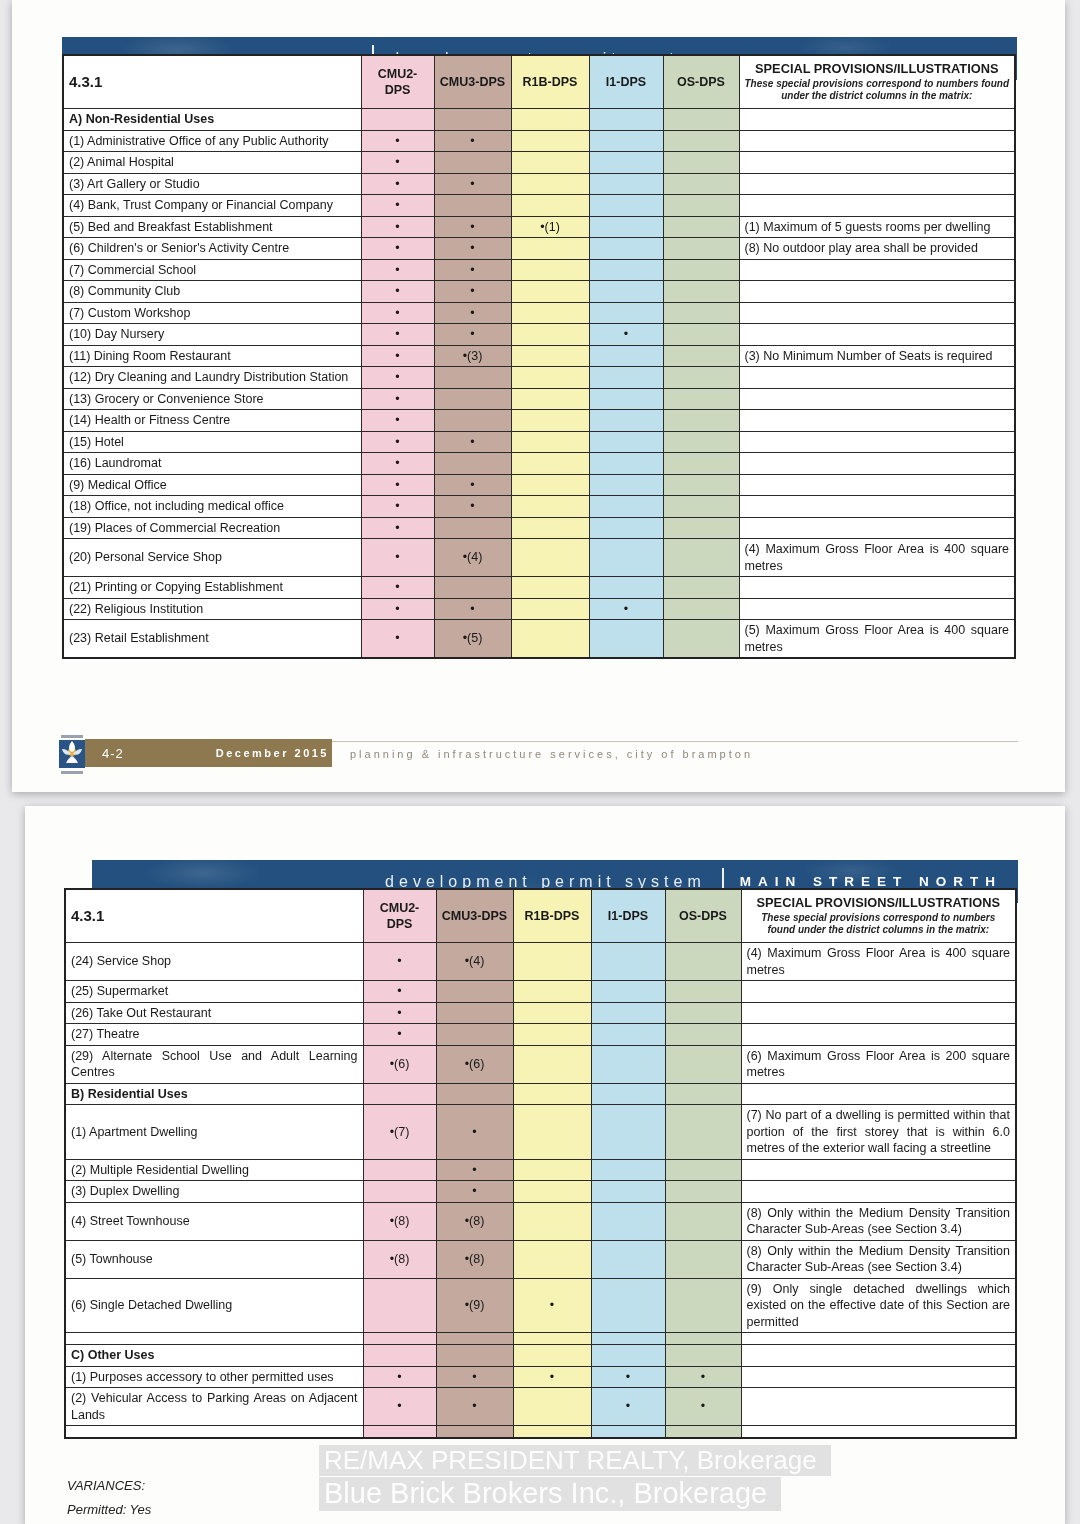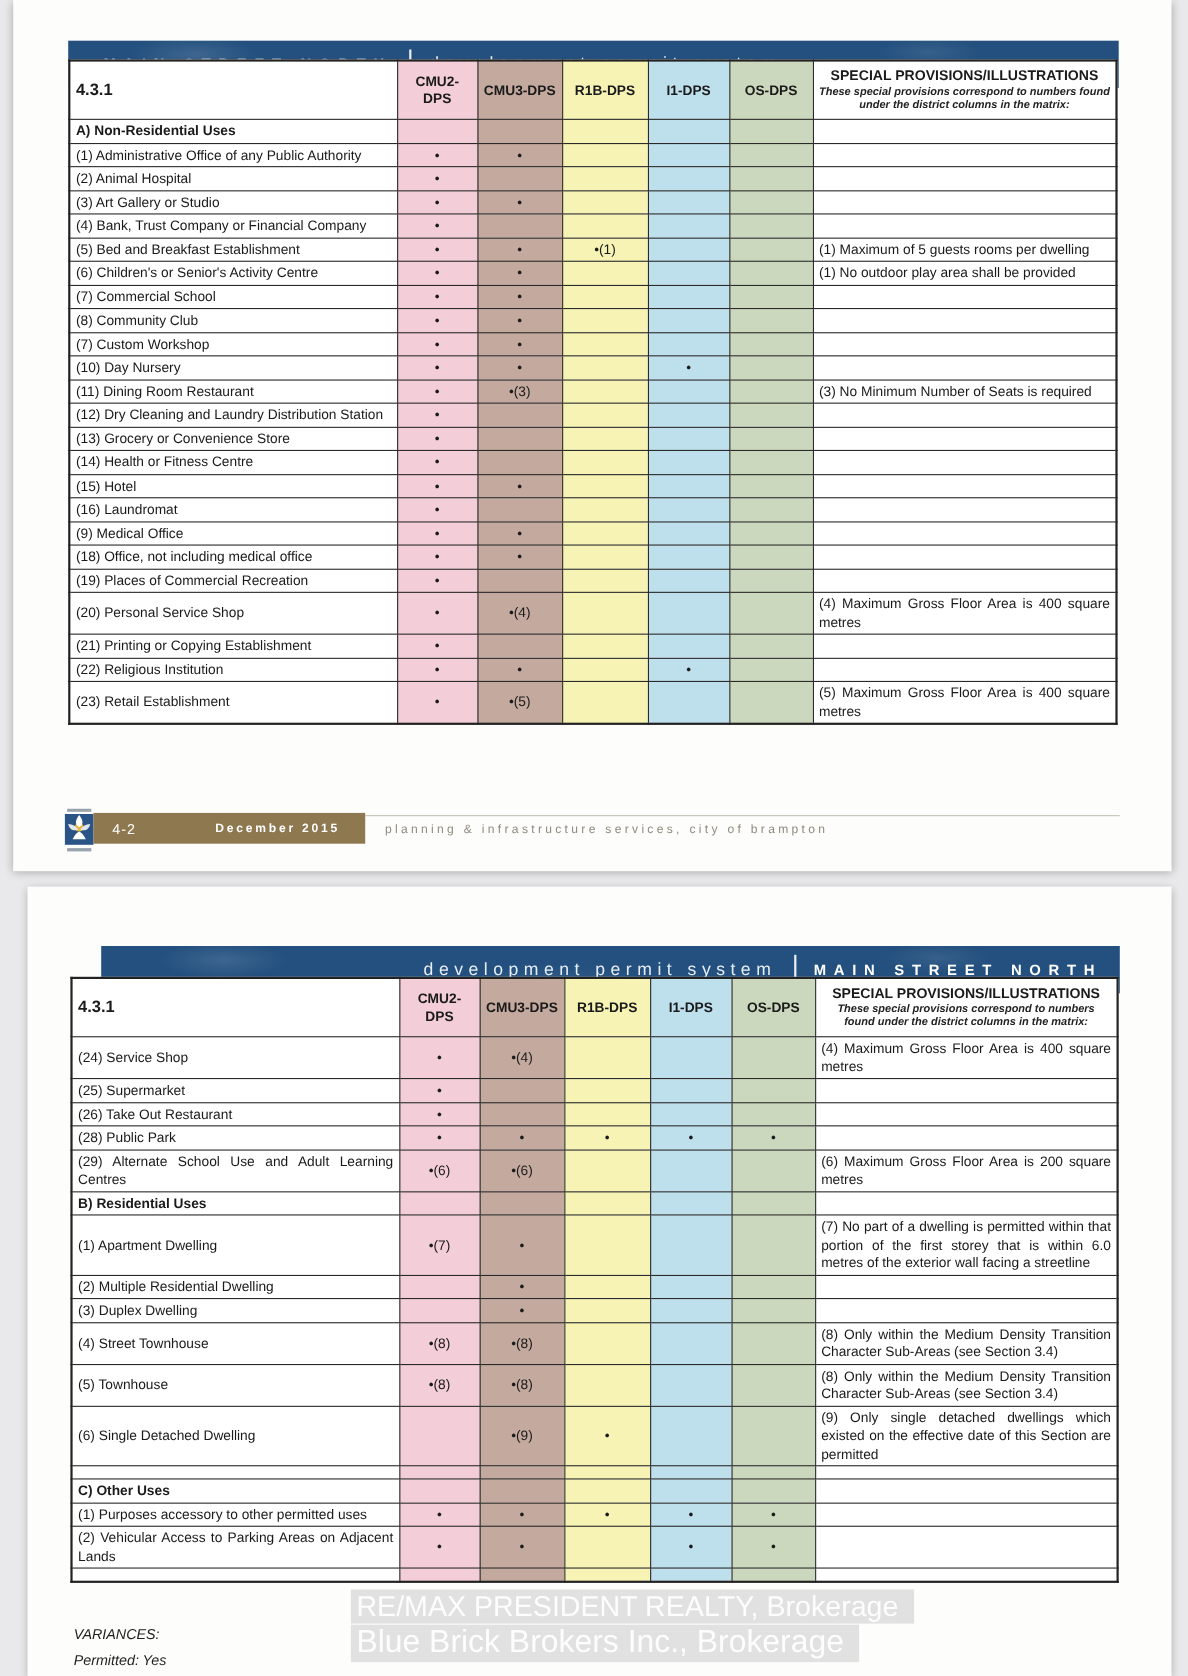--- a/index.html
+++ b/index.html
@@ -54,21 +54,21 @@
   tr.useRow td{height:16px;}
 
   
   #footer1{position:absolute;left:0;top:0;width:100%;height:0;}
   #logo{position:absolute;left:46px;top:735px;}
   #goldbar{
     position:absolute;left:73px;top:739px;width:247px;height:28px;
     background:#8d7850;display:flex;align-items:center;color:#fff;gap:12px;
   }
   #goldbar .pn{font-size:13px;padding-left:17px;letter-spacing:1px;}
-  #goldbar .dt{margin-left:auto;font-size:11px;font-weight:bold;letter-spacing:2.5px;padding-right:23px;}
+  #goldbar .dt{margin-left:auto;font-size:11px;font-weight:bold;letter-spacing:2.5px;padding-right:3px;}
   #hairline{position:absolute;left:320px;top:741px;width:686px;height:1px;background:#c6c2ba;}
   #dept{position:absolute;left:338px;top:748px;font-size:11px;letter-spacing:3px;color:#8f8a7d;white-space:nowrap;}
 
   
   #variances{position:absolute;left:42px;top:672px;font-style:italic;font-size:13px;color:#222;}
   #variances div{margin-bottom:9px;}
 
   
   #watermark{position:absolute;left:319px;top:1445px;z-index:60;line-height:1.0;}
   #watermark .wl{
@@ -168,21 +168,21 @@
           <td class="mark" style="background: rgb(204, 216, 189);"></td>
           <td class="prov">(1) Maximum of 5 guests rooms per dwelling</td>
         </tr>
         <tr class="useRow">
           <td class="use">(6) Children's or Senior's Activity Centre</td>
           <td class="mark" style="background: rgb(243, 205, 215);">•</td>
           <td class="mark" style="background: rgb(195, 169, 158);">•</td>
           <td class="mark" style="background: rgb(246, 243, 181);"></td>
           <td class="mark" style="background: rgb(190, 223, 236);"></td>
           <td class="mark" style="background: rgb(204, 216, 189);"></td>
-          <td class="prov">(1) No outdoor play area shall be provided</td>
+          <td class="prov">(8) No outdoor play area shall be provided</td>
         </tr>
         <tr class="useRow">
           <td class="use">(7) Commercial School</td>
           <td class="mark" style="background: rgb(243, 205, 215);">•</td>
           <td class="mark" style="background: rgb(195, 169, 158);">•</td>
           <td class="mark" style="background: rgb(246, 243, 181);"></td>
           <td class="mark" style="background: rgb(190, 223, 236);"></td>
           <td class="mark" style="background: rgb(204, 216, 189);"></td>
           <td class="prov"></td>
         </tr>
@@ -407,26 +407,26 @@
         <tr class="useRow">
           <td class="use">(26) Take Out Restaurant</td>
           <td class="mark" style="background: rgb(243, 205, 215);">•</td>
           <td class="mark" style="background: rgb(195, 169, 158);"></td>
           <td class="mark" style="background: rgb(246, 243, 181);"></td>
           <td class="mark" style="background: rgb(190, 223, 236);"></td>
           <td class="mark" style="background: rgb(204, 216, 189);"></td>
           <td class="prov"></td>
         </tr>
         <tr class="useRow">
-          <td class="use">(28) Public Park</td>
-          <td class="mark" style="background: rgb(243, 205, 215);">•</td>
-          <td class="mark" style="background: rgb(195, 169, 158);">•</td>
-          <td class="mark" style="background: rgb(246, 243, 181);">•</td>
-          <td class="mark" style="background: rgb(190, 223, 236);">•</td>
-          <td class="mark" style="background: rgb(204, 216, 189);">•</td>
+          <td class="use">(27) Theatre</td>
+          <td class="mark" style="background: rgb(243, 205, 215);">•</td>
+          <td class="mark" style="background: rgb(195, 169, 158);"></td>
+          <td class="mark" style="background: rgb(246, 243, 181);"></td>
+          <td class="mark" style="background: rgb(190, 223, 236);"></td>
+          <td class="mark" style="background: rgb(204, 216, 189);"></td>
           <td class="prov"></td>
         </tr>
         <tr class="useRow">
           <td class="use">(29) Alternate School Use and Adult Learning Centres</td>
           <td class="mark" style="background: rgb(243, 205, 215);">•(6)</td>
           <td class="mark" style="background: rgb(195, 169, 158);">•(6)</td>
           <td class="mark" style="background: rgb(246, 243, 181);"></td>
           <td class="mark" style="background: rgb(190, 223, 236);"></td>
           <td class="mark" style="background: rgb(204, 216, 189);"></td>
           <td class="prov">(6) Maximum Gross Floor Area is 200 square metres</td>

